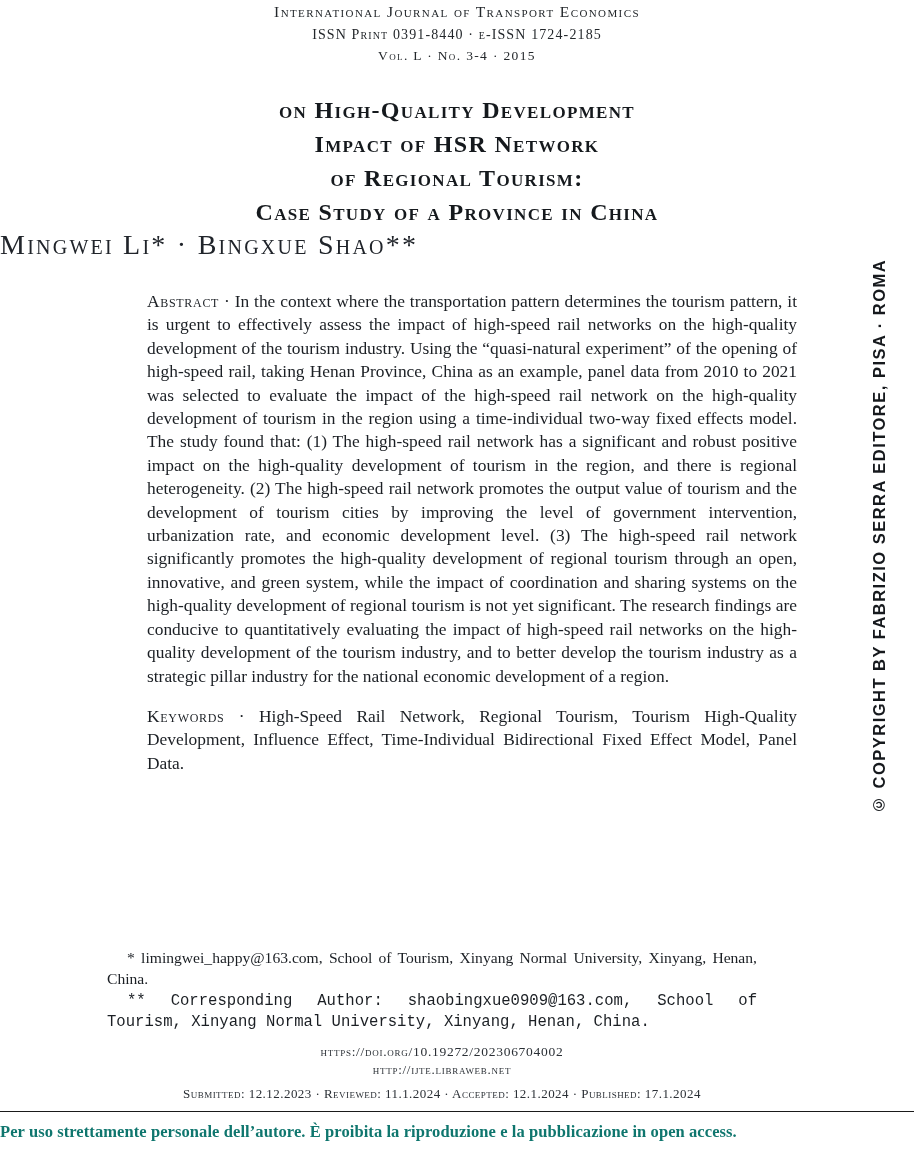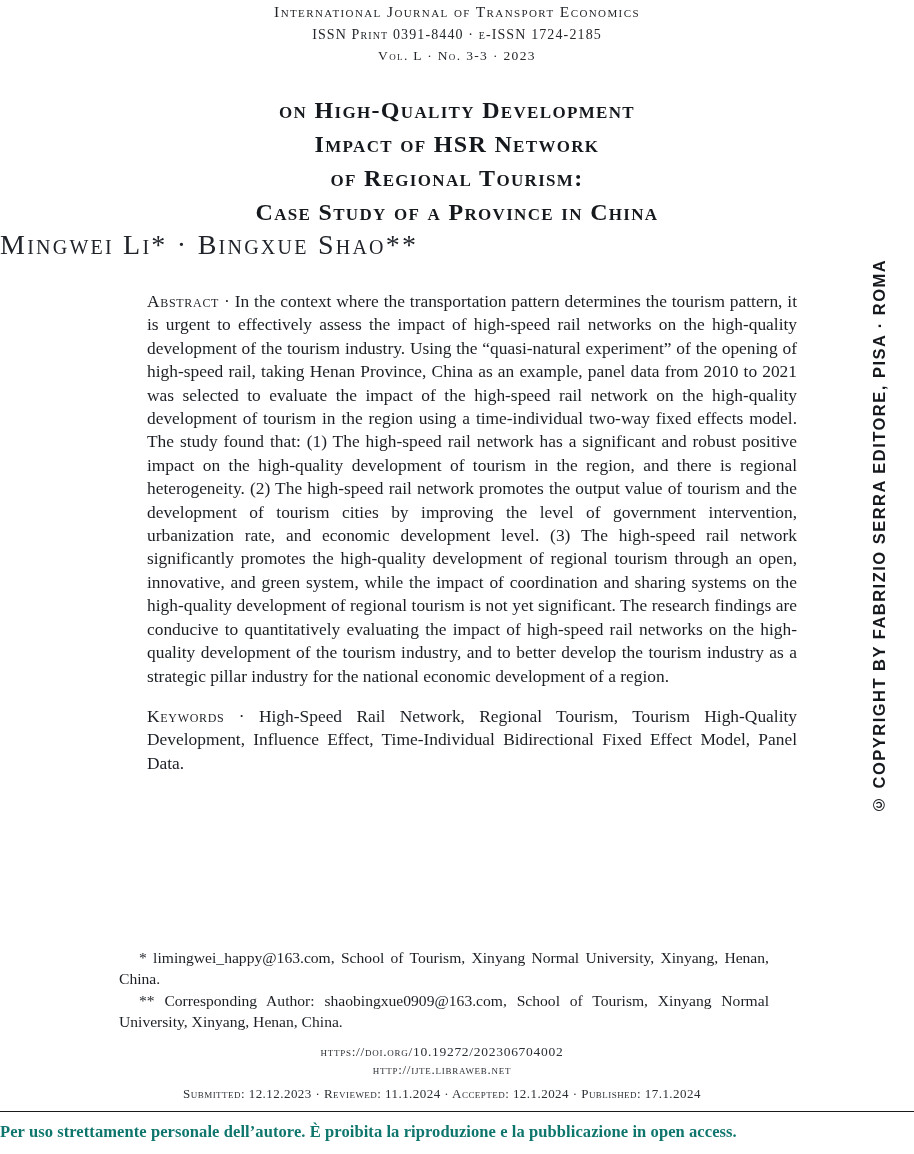--- a/index.html
+++ b/index.html
@@ -101,30 +101,30 @@
     text-orientation: mixed;
     transform: rotate(180deg);
     white-space: nowrap;
     font-family: "Liberation Sans", sans-serif;
     text-align: center;
   }
 
   
   .footnotes {
     position: absolute;
-    left: 119px;
+    left: 107px;
     top: 948px;
     width: 650px;
     font-size: 15.6px;
     line-height: 1.33;
     text-align: justify;
     color: #1b1f24;
   }
   .footnotes p { margin: 0; text-indent: 20px; }
-  .footnotes p + p { margin-top: 2px; }
+  .footnotes p + p { margin-top: 2px; font-family: Liberation Mono, monospace; }
 
   
   .doi-block {
     position: absolute;
     left: 117px;
     top: 1044px;
     width: 650px;
     text-align: center;
     font-variant: small-caps;
     letter-spacing: 0.045em;
@@ -156,21 +156,21 @@
   }
 </style>
 </head>
 <body>
 
 <div class="page">
 
   <div class="masthead">
     <div class="line1">International Journal of Transport Economics</div>
     <div class="line2">ISSN Print 0391-8440 · e-ISSN 1724-2185</div>
-    <div class="line3">Vol. L · No. 3-3 · 2023</div>
+    <div class="line3">Vol. L · No. 3-4 · 2015</div>
   </div>
 
   <div class="title">
     <div>on High-Quality Development</div>
     <div>Impact of HSR Network</div>
     <div>of Regional Tourism:</div>
     <div>Case Study of a Province in China</div>
   </div>
 
   <div class="authors">Mingwei Li* · Bingxue Shao**</div>

